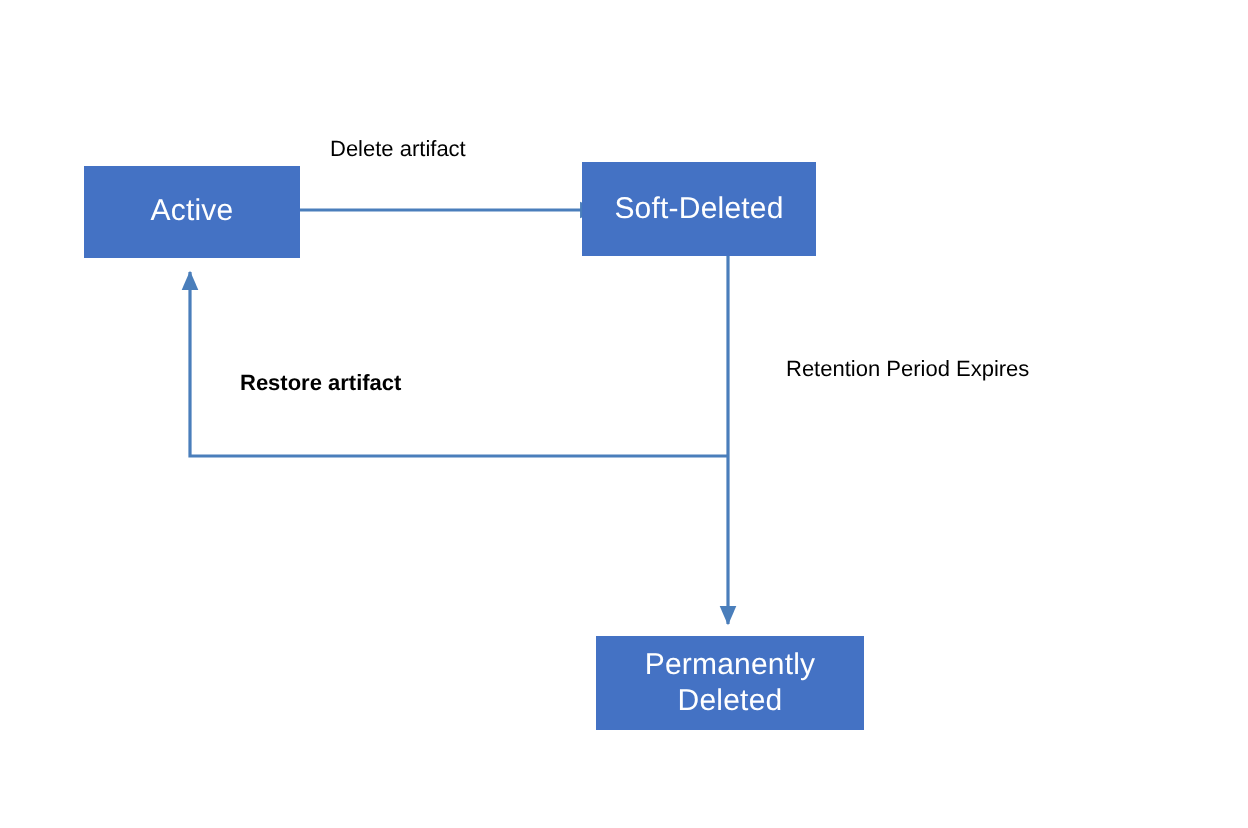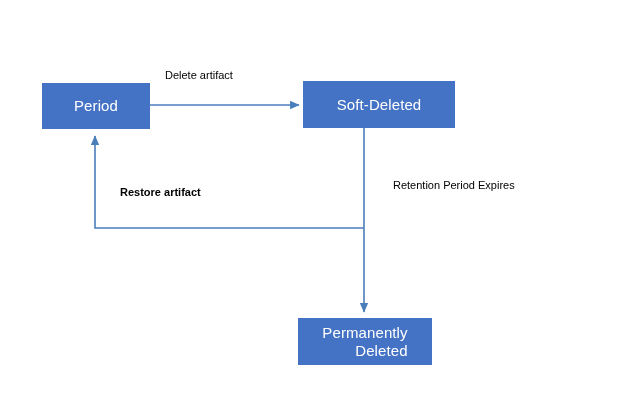--- a/index.html
+++ b/index.html
@@ -46,31 +46,30 @@
     letter-spacing: 0.1px;
     white-space: pre-line;
   }
   #node-active {
     left: 42px;
     top: 83px;
     width: 108px;
     height: 46px;
   }
   #node-soft-deleted {
-    left: 303px;
+    left: 291px;
     top: 81px;
-    width: 152px;
+    width: 117px;
     height: 47px;
   }
   #node-permanently-deleted {
     left: 298px;
     top: 318px;
     width: 134px;
     height: 47px;
-    text-align: right;
   }
   .edge-label {
     position: absolute;
     color: #000000;
     font-family: "Liberation Sans", sans-serif;
     font-size: 11px;
     line-height: 1.15;
     white-space: nowrap;
   }
   #label-delete-artifact {
@@ -105,21 +104,21 @@
 
     <g>
       <path d="M364,128 L364,312" fill="none" stroke="#4A7EBB" stroke-width="1.6" marker-end="url(#arrowhead)"></path>
     </g>
 
     <g>
       <path d="M364,228 L95,228 L95,136" fill="none" stroke="#4A7EBB" stroke-width="1.6" marker-end="url(#arrowhead)"></path>
     </g>
   </svg>
 
-  <div class="node" id="node-active">Period</div>
+  <div class="node" id="node-active">Active</div>
 
   <div class="node" id="node-soft-deleted">Soft-Deleted</div>
 
   <div class="node" id="node-permanently-deleted">Permanently
 Deleted</div>
 
   <div class="edge-label" id="label-delete-artifact">Delete artifact</div>
 
   <div class="edge-label" id="label-restore-artifact">Restore artifact</div>
 

